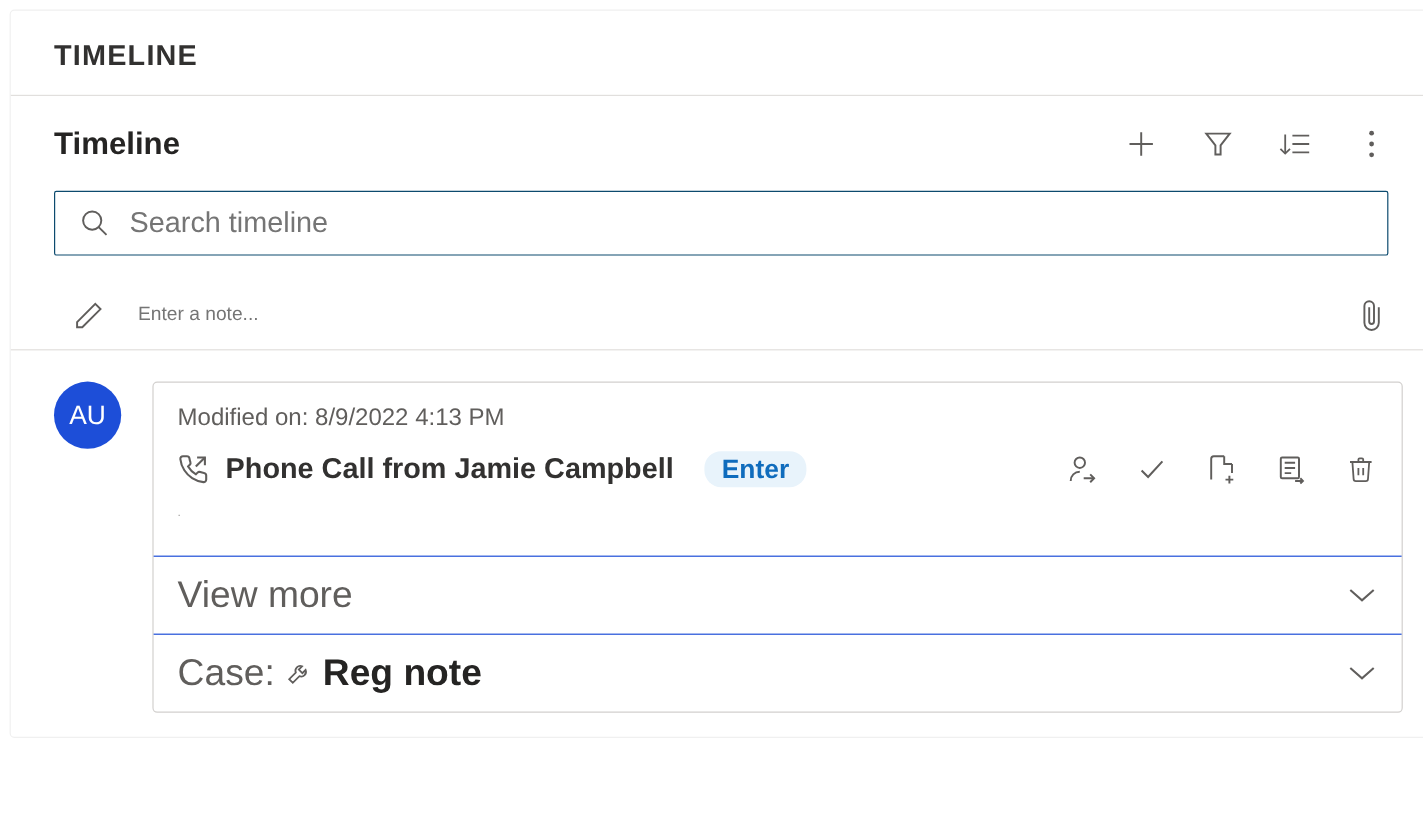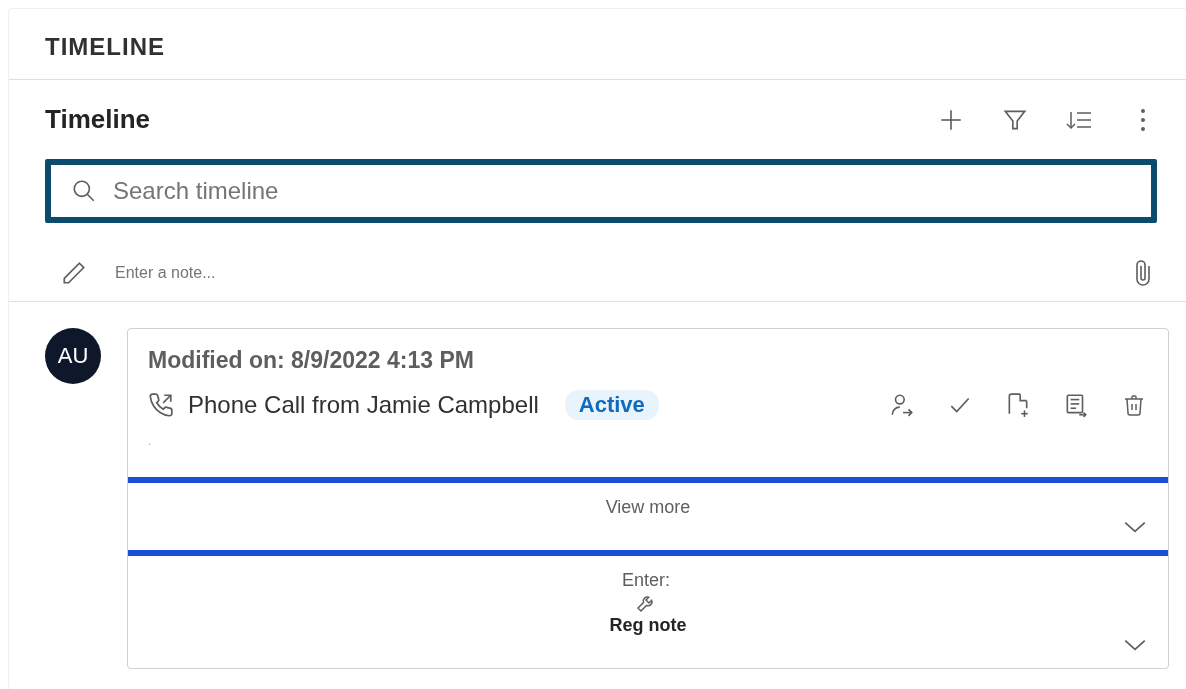--- a/index.html
+++ b/index.html
@@ -48,21 +48,21 @@
       width: 28px;
       height: 28px;
       display: flex;
       align-items: center;
       justify-content: center;
       cursor: pointer;
       color: #605e5c;
     }
     .search-box {
       margin: 12px 36px 0 36px;
-      border: 6px solid #0c4a6e;
+      border: 1px solid #0c4a6e;
       border-radius: 2px;
       display: flex;
       align-items: center;
       padding: 12px 20px;
       gap: 16px;
     }
     .search-box input {
       border: none;
       outline: none;
       font-size: 24px;
@@ -92,53 +92,52 @@
     .record-wrap {
       display: flex;
       padding: 26px 24px 20px 36px;
       gap: 26px;
       align-items: flex-start;
     }
     .avatar {
       width: 56px;
       height: 56px;
       border-radius: 50%;
-      background: #0f172a;
+      background: #1d4ed8;
       color: #fff;
       display: flex;
       align-items: center;
       justify-content: center;
       font-size: 22px;
       font-weight: 500;
       flex-shrink: 0;
     }
     .card {
       flex: 1;
       border: 1px solid #d2d0ce;
       border-radius: 4px;
     }
     .card-row1 {
       padding: 18px 20px 8px 20px;
-      font-size: 23px;
-      color: #605e5c;
-      font-weight: bold;
+      font-size: 20px;
+      color: #605e5c;
     }
     .card-row2 {
       padding: 8px 20px 10px 20px;
       display: flex;
       align-items: center;
     }
     .activity-left {
       display: flex;
       align-items: center;
       gap: 14px;
     }
     .activity-title {
       font-size: 24px;
-      font-weight: 400;
+      font-weight: 700;
       color: #323130;
     }
     .badge {
       background: #e8f3fb;
       color: #0f6cbd;
       font-size: 22px;
       font-weight: 600;
       padding: 2px 14px;
       border-radius: 14px;
       margin-left: 12px;
@@ -149,27 +148,26 @@
       align-items: center;
       gap: 30px;
       color: #605e5c;
     }
     .dot-row {
       padding: 6px 20px 30px 20px;
       font-size: 10px;
       color: #a19f9d;
     }
     .sub-row {
-      border-top: 6px solid #1d4ed8;
+      border-top: 1px solid #1d4ed8;
       padding: 14px 20px;
       display: flex;
       align-items: center;
-      font-size: 18px;
-      color: #605e5c;
-      flex-direction: column;
+      font-size: 31px;
+      color: #605e5c;
     }
     .sub-row .chev {
       margin-left: auto;
     }
     .sub-row .case-label {
       margin-right: 4px;
     }
     .sub-row .wrench {
       margin: 0 8px 0 4px;
       display: inline-flex;
@@ -251,21 +249,21 @@
       </div>
 
       <div class="card-row2">
         <div class="activity-left">
           <svg width="26" height="26" viewBox="0 0 24 24" fill="none" stroke="#605e5c" stroke-width="1.6">
               <path d="M22 16.92v3a2 2 0 0 1-2.18 2 19.8 19.8 0 0 1-8.63-3.07 19.5 19.5 0 0 1-6-6A19.8 19.8 0 0 1 2.12 4.18 2 2 0 0 1 4.11 2h3a2 2 0 0 1 2 1.72c.13.96.37 1.9.72 2.81a2 2 0 0 1-.45 2.11L8.09 9.91a16 16 0 0 0 6 6l1.27-1.27a2 2 0 0 1 2.11-.45c.9.35 1.85.59 2.81.72A2 2 0 0 1 22 16.92z"></path>
               <polyline points="15 3 21 3 21 9"></polyline>
               <line x1="14" y1="10" x2="21" y2="3"></line>
             </svg>
           <span class="activity-title">Phone Call from Jamie Campbell</span>
-          <span class="badge">Active</span>
+          <span class="badge">Enter</span>
         </div>
         <div class="activity-actions">
           <div class="icon-btn">
             <svg width="26" height="26" viewBox="0 0 24 24" fill="none" stroke="currentColor" stroke-width="1.5">
                 <circle cx="10" cy="7" r="4"></circle>
                 <path d="M3 21c0-4 3-7 7-7"></path>
                 <line x1="13" y1="19" x2="21" y2="19"></line>
                 <polyline points="18 16 21 19 18 22"></polyline>
               </svg>
           </div>
@@ -310,21 +308,21 @@
       <div class="sub-row">
         <span>View more</span>
         <span class="chev">
           <svg width="26" height="18" viewBox="0 0 24 14" fill="none" stroke="#605e5c" stroke-width="1.6">
               <polyline points="3 3 12 11 21 3"></polyline>
             </svg>
         </span>
       </div>
 
       <div class="sub-row">
-        <span class="case-label">Enter:</span>
+        <span class="case-label">Case:</span>
         <span class="wrench">
           <svg width="24" height="24" viewBox="0 0 24 24" fill="none" stroke="#605e5c" stroke-width="1.5">
               <path d="M14.7 6.3a4 4 0 0 0-5.2 5.2L4 17l3 3 5.5-5.5a4 4 0 0 0 5.2-5.2L15 12l-3-3 2.7-2.7z"></path>
             </svg>
         </span>
         <span class="case-name">Reg note</span>
         <span class="chev">
           <svg width="26" height="18" viewBox="0 0 24 14" fill="none" stroke="#605e5c" stroke-width="1.6">
               <polyline points="3 3 12 11 21 3"></polyline>
             </svg>

